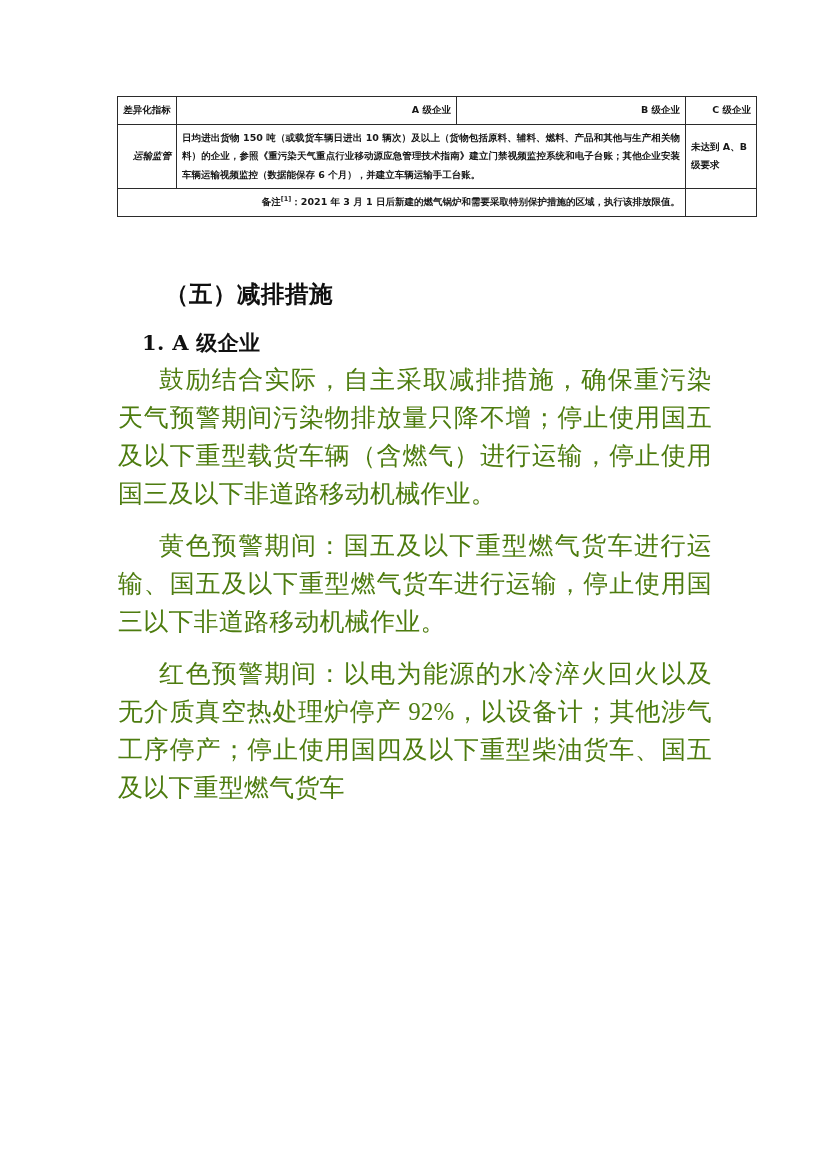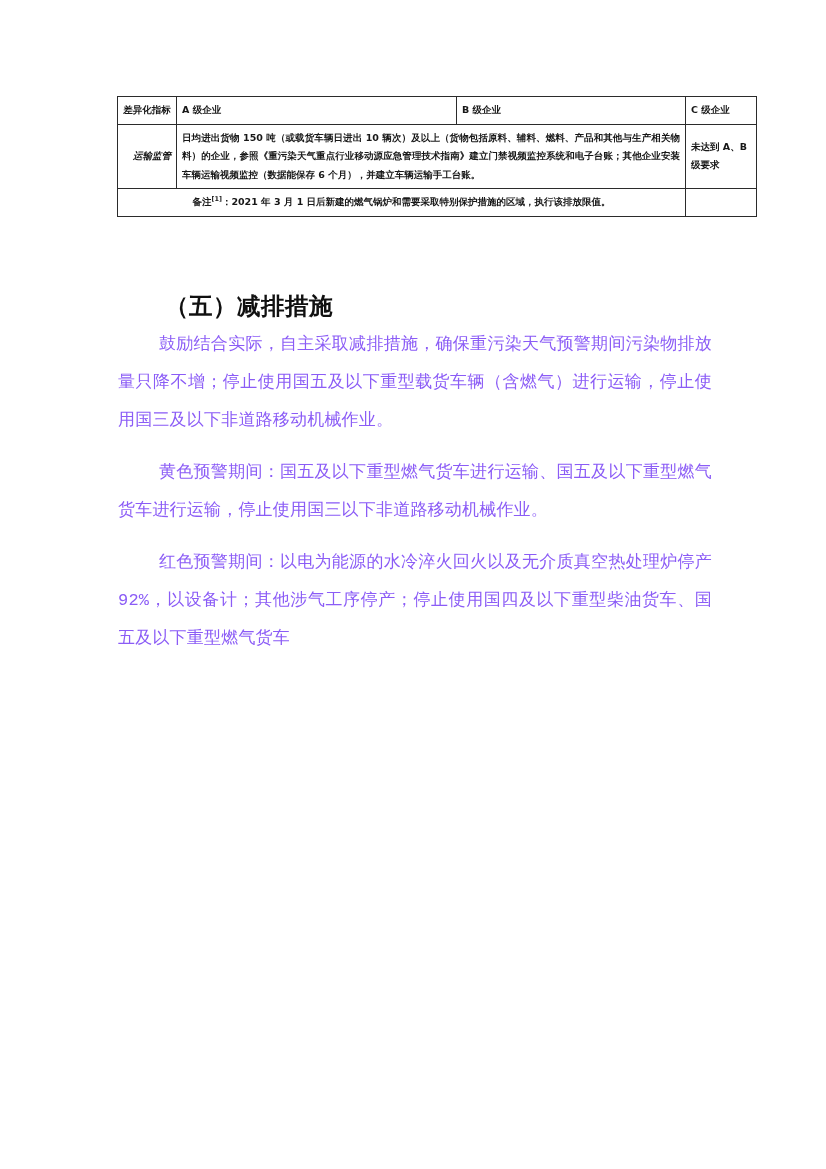--- a/index.html
+++ b/index.html
@@ -43,21 +43,21 @@
     font-weight: bold;
     line-height: 1.95;
     color: #171717;
   }
   td.col-idx   { width: 48px;  text-align: center; }
   td.col-a     { width: 269px; }
   td.col-b     { width: 218px; }
   td.col-c     { width: 60px;  text-align: left; margin-top: 18px; }
 
   thead td, td.hdr {
-    text-align: left;
+    text-align: right;
     font-size: 10px;
     line-height: 1.9;
     padding-top: 7px;
     padding-bottom: 7px;
   }
   td.hdr-idx {
     text-align: center;
     font-size: 9.5px;
     line-height: 1.85;
   }
@@ -75,21 +75,21 @@
   }
   td.body-c {
     font-size: 9.5px;
     line-height: 2.0;
     text-align: left;
     padding-left: 6px;
   }
   td.note-cell {
     font-size: 9px;
     line-height: 1.9;
-    text-align: center;
+    text-align: right;
     padding: 5px 6px;
     margin-left: 20px;
   }
   td.note-empty { }
   sup.notemark {
     font-size: 6.5px;
     vertical-align: super;
     font-weight: bold;
   }
 
@@ -97,44 +97,44 @@
   .prose {
     position: absolute;
     left: 118px;
     top: 283px;
     width: 594px;
   }
   .heading-1 {
     font-family: "DejaVu Serif", "Liberation Serif", serif;
     font-size: 23.5px;
     line-height: 1.0;
-    margin: 12px 0 7px 0;
+    margin: 0 0 7px 0;
     padding-left: 47px;
     letter-spacing: 0.5px;
     color: #101010;
   }
   .heading-2 {
     font-family: "DejaVu Serif", "Liberation Serif", serif;
     font-size: 21px;
     line-height: 1.0;
     margin: 25px 0 8px 0;
     padding-left: 24px;
     letter-spacing: 0.3px;
     color: #101010;
   }
   p.para {
-    font-family: Liberation Mono, monospace;
-    font-size: 17px;
+    font-family: Liberation Serif, serif;
+    font-size: 25px;
     line-height: 38px;
     margin: 14px 0 0 0;
     text-indent: 41px;
     text-align: justify;
     text-justify: inter-ideograph;
     letter-spacing: 0.2px;
-    color: #8b5cf6;
+    color: #4d7c0f;
     word-break: break-all;
   }
   p.para:first-of-type { margin-top: 0; }
 
   
   .page-number {
     position: absolute;
     left: 152px;
     top: 1096px;
     font-family: "DejaVu Serif", "Liberation Serif", serif;
@@ -168,20 +168,21 @@
           <td class="col-c note-empty">&nbsp;</td>
         </tr>
       </tbody>
     </table>
   </div>
 
   <div class="prose">
 
     <h2 class="heading-1">（五）减排措施</h2>
 
+    <h3 class="heading-2">1. A 级企业</h3>
 
     <p class="para">鼓励结合实际，自主采取减排措施，确保重污染天气预警期间污染物排放量只降不增；停止使用国五及以下重型载货车辆（含燃气）进行运输，停止使用国三及以下非道路移动机械作业。</p>
 
 
     <p class="para">黄色预警期间：国五及以下重型燃气货车进行运输、国五及以下重型燃气货车进行运输，停止使用国三以下非道路移动机械作业。</p>
 
 
     <p class="para">红色预警期间：以电为能源的水冷淬火回火以及无介质真空热处理炉停产 92%，以设备计；其他涉气工序停产；停止使用国四及以下重型柴油货车、国五及以下重型燃气货车</p>
 
   </div>

